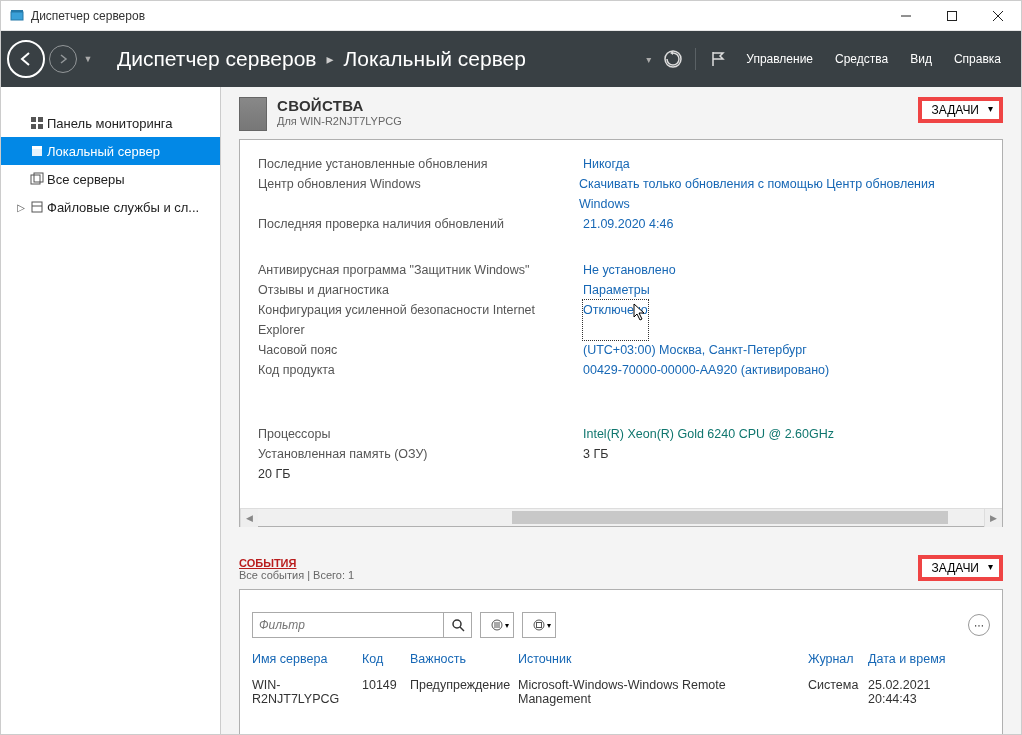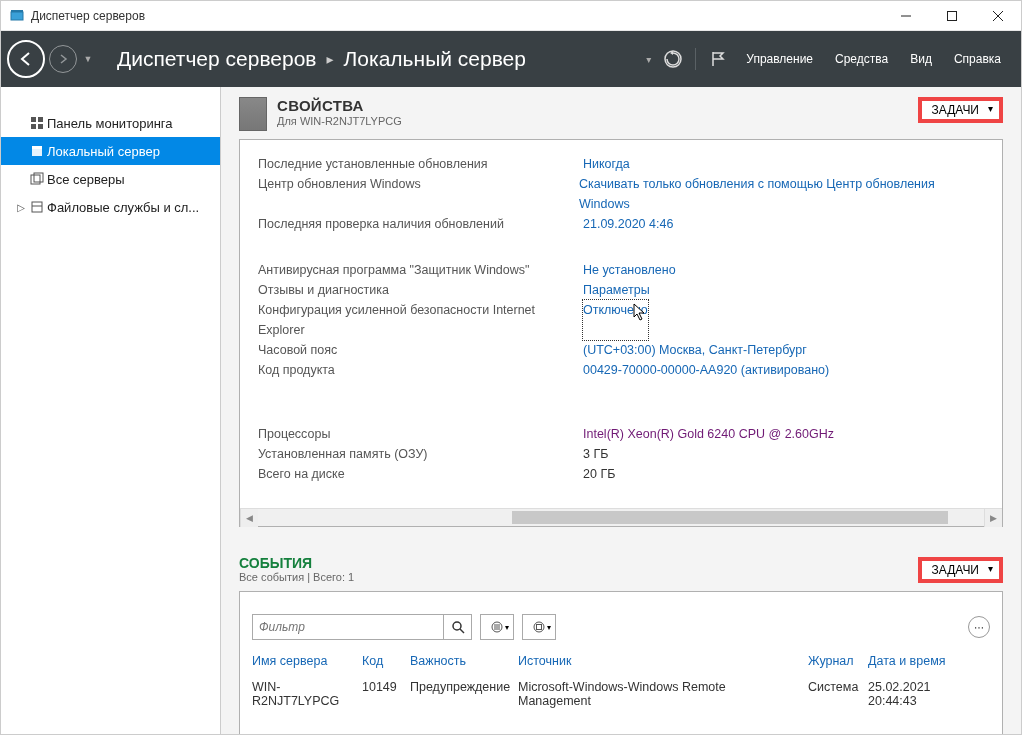--- a/index.html
+++ b/index.html
@@ -49,21 +49,21 @@
   .spacer { height: 26px; }
   .spacer2 { height: 44px; }
   .hscroll { height:18px; display:flex; border-top:1px solid #ddd; }
   .hscroll .tr, .hscroll .tl { width:18px; height:18px; background:#eee; display:flex; align-items:center; justify-content:center; font-size:9px; color:#888; border-left:1px solid #ddd; }
   .hscroll .track { flex:1; background:#f0f0f0; position:relative; }
   .hscroll .thumb { position:absolute; left:35%; width:60%; top:2px; bottom:2px; background:#c8c8c8; }
 
   .cursor { position:absolute; left: 633px; top: 303px; pointer-events:none; }
 
   .events-head { display:flex; align-items:flex-end; margin-top: 28px; }
-  .ev-title { font-size:14px; font-weight:600; color:#15803d; }
+  .ev-title { font-size:11px; font-weight:600; color:#b91c1c;text-decoration:underline; }
   .ev-sub { font-size:11px; color:#666; }
 
   .panel2 { background:#fff; border:1px solid #b0b0b0; margin-top:8px; padding: 22px 12px; }
   .toolbar { display:flex; align-items:center; gap:8px; }
   .filter { display:flex; border:1px solid #aaa; height:26px; width:220px; }
   .filter input { border:none; outline:none; font-size:12px; padding:0 6px; flex:1; font-style:italic; color:#888; }
   .filter .sbtn { width:28px; border-left:1px solid #aaa; display:flex; align-items:center; justify-content:center; }
   .tool-ico { width:34px; height:26px; border:1px solid #aaa; display:flex; align-items:center; justify-content:center; position:relative; font-size:11px; }
   .tool-ico::after { content:"▾"; position:absolute; right:4px; font-size:8px; }
   .roundbtn { margin-left:auto; width:22px; height:22px; border:1px solid #999; border-radius:50%; display:flex; align-items:center; justify-content:center; font-size:10px; }
@@ -232,28 +232,27 @@
             <span class="lbl">Часовой пояс</span>
             <span class="val">(UTC+03:00) Москва, Санкт-Петербург</span>
           </div>
         <div class="row">
             <span class="lbl">Код продукта</span>
             <span class="val">00429-70000-00000-AA920 (активировано)</span>
           </div>
         <div class="spacer2"></div>
         <div class="row">
             <span class="lbl">Процессоры</span>
-            <span class="val" style="color:#701a75">Intel(R) Xeon(R) Gold 6240 CPU @ 2.60GHz</span>
+            <span class="val" style="color:#0f766e">Intel(R) Xeon(R) Gold 6240 CPU @ 2.60GHz</span>
           </div>
         <div class="row">
             <span class="lbl">Установленная память (ОЗУ)</span>
             <span class="val" style="color:#333">3 ГБ</span>
           </div>
         <div class="row">
-            <span class="lbl">Всего на диске</span>
             <span class="val" style="color:#333">20 ГБ</span>
           </div>
       </div>
       <div class="hscroll">
         <div class="tl">◀</div>
         <div class="track">
             <div class="thumb"></div>
           </div>
         <div class="tr">▶</div>
       </div>

